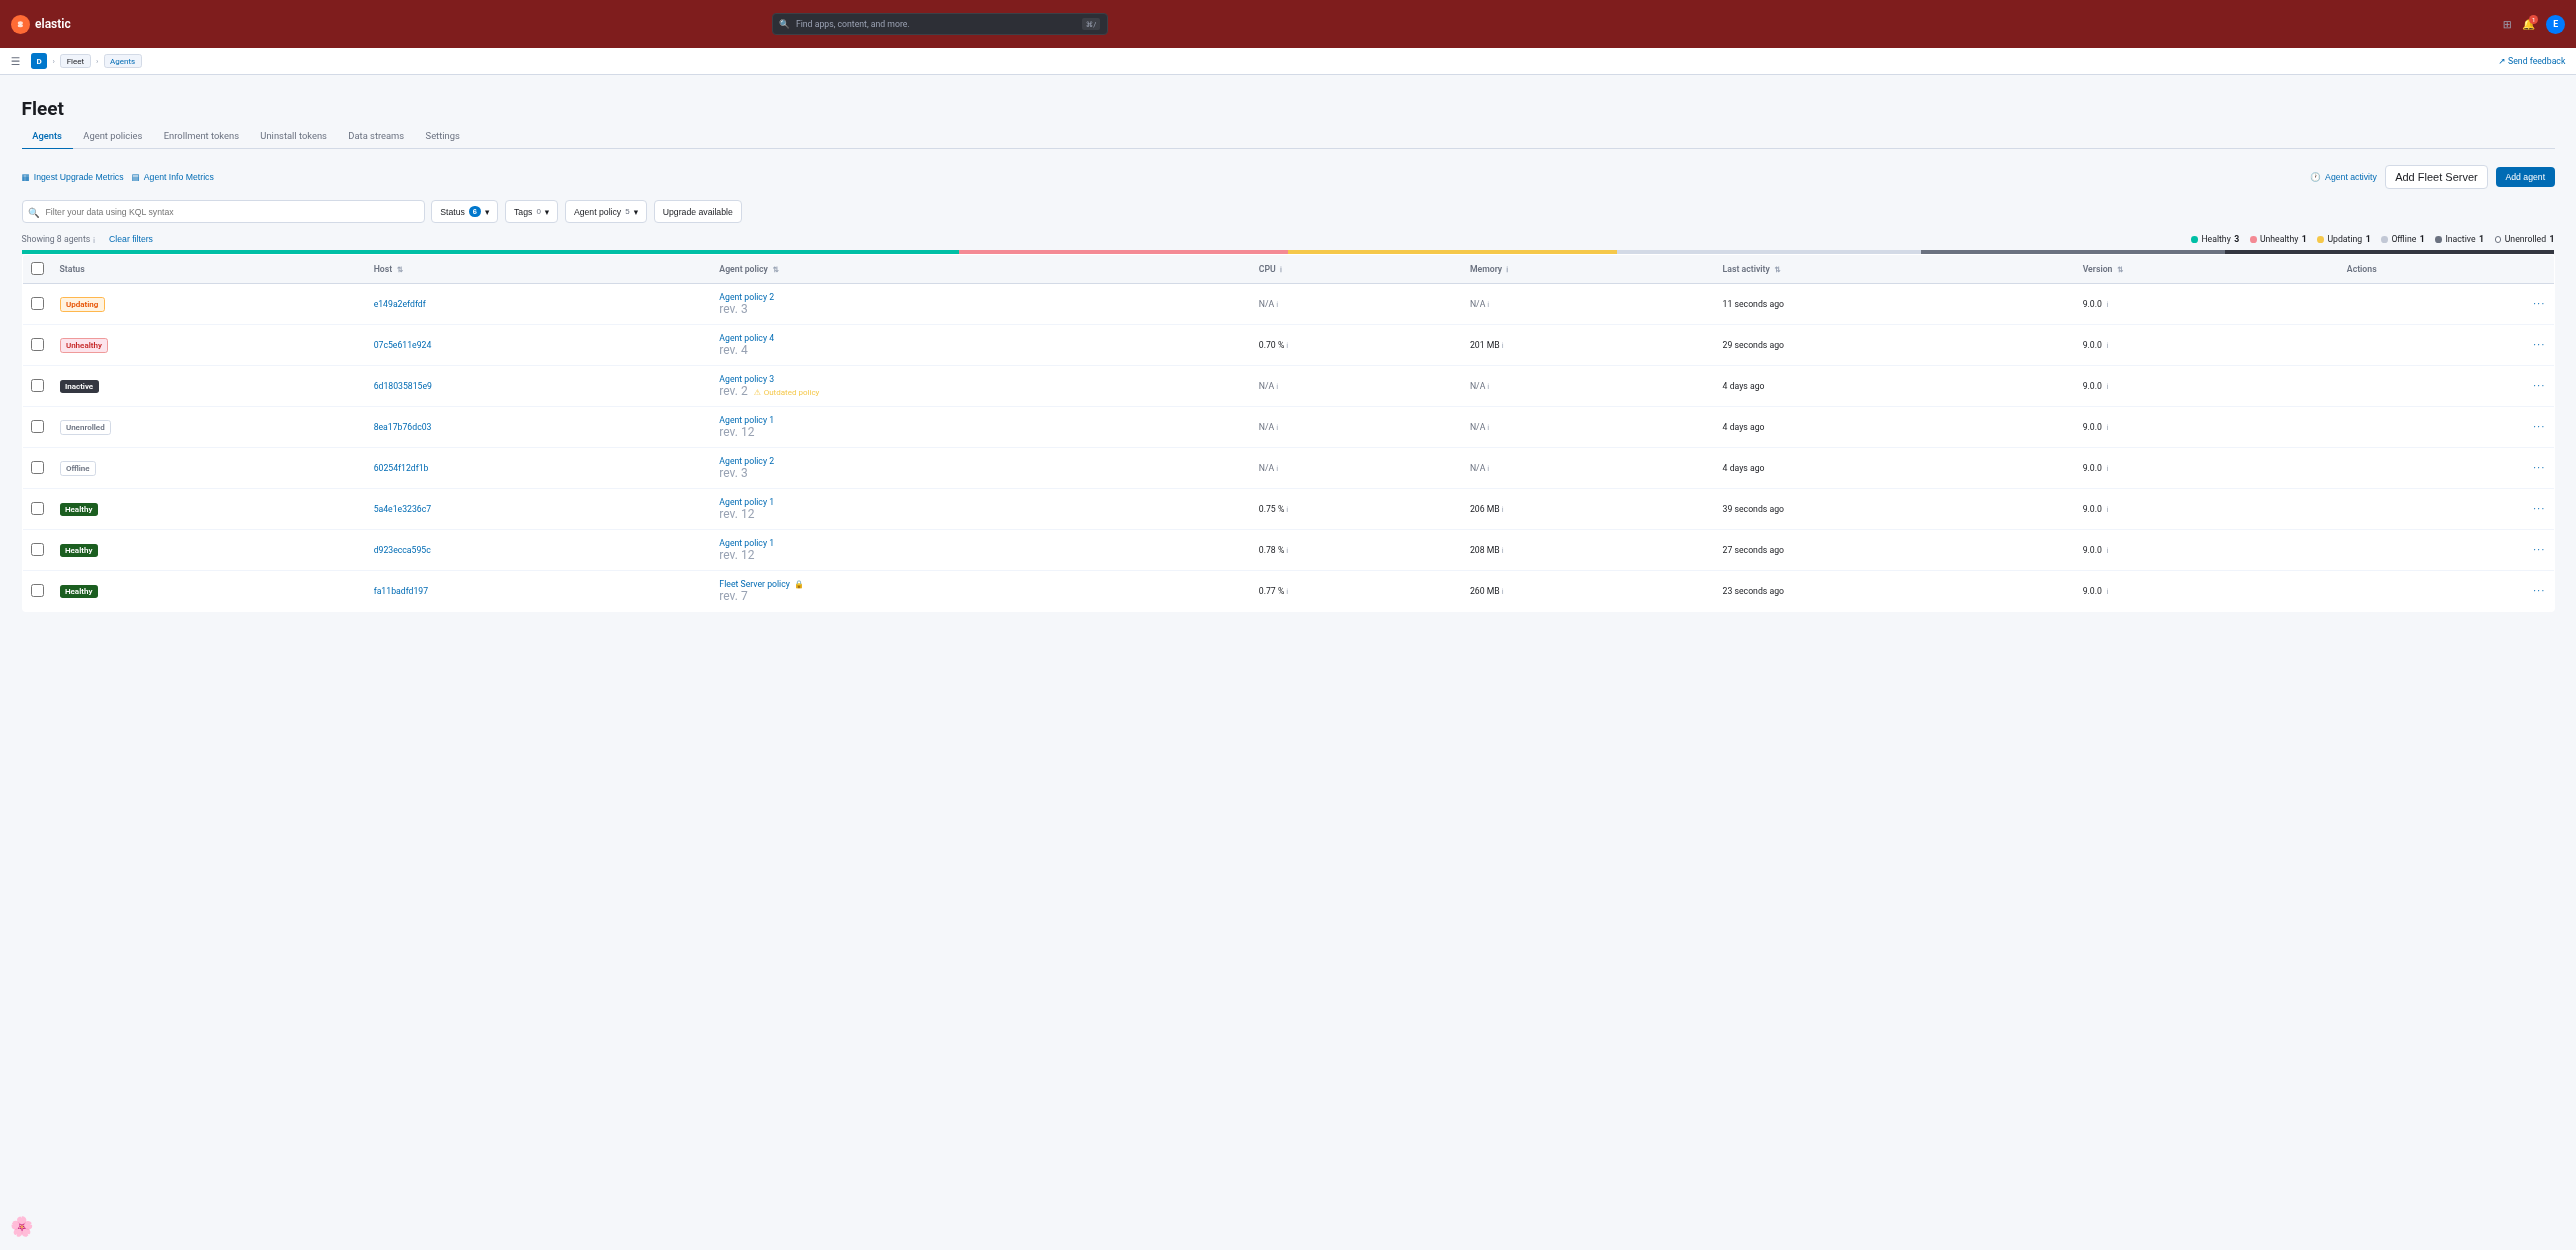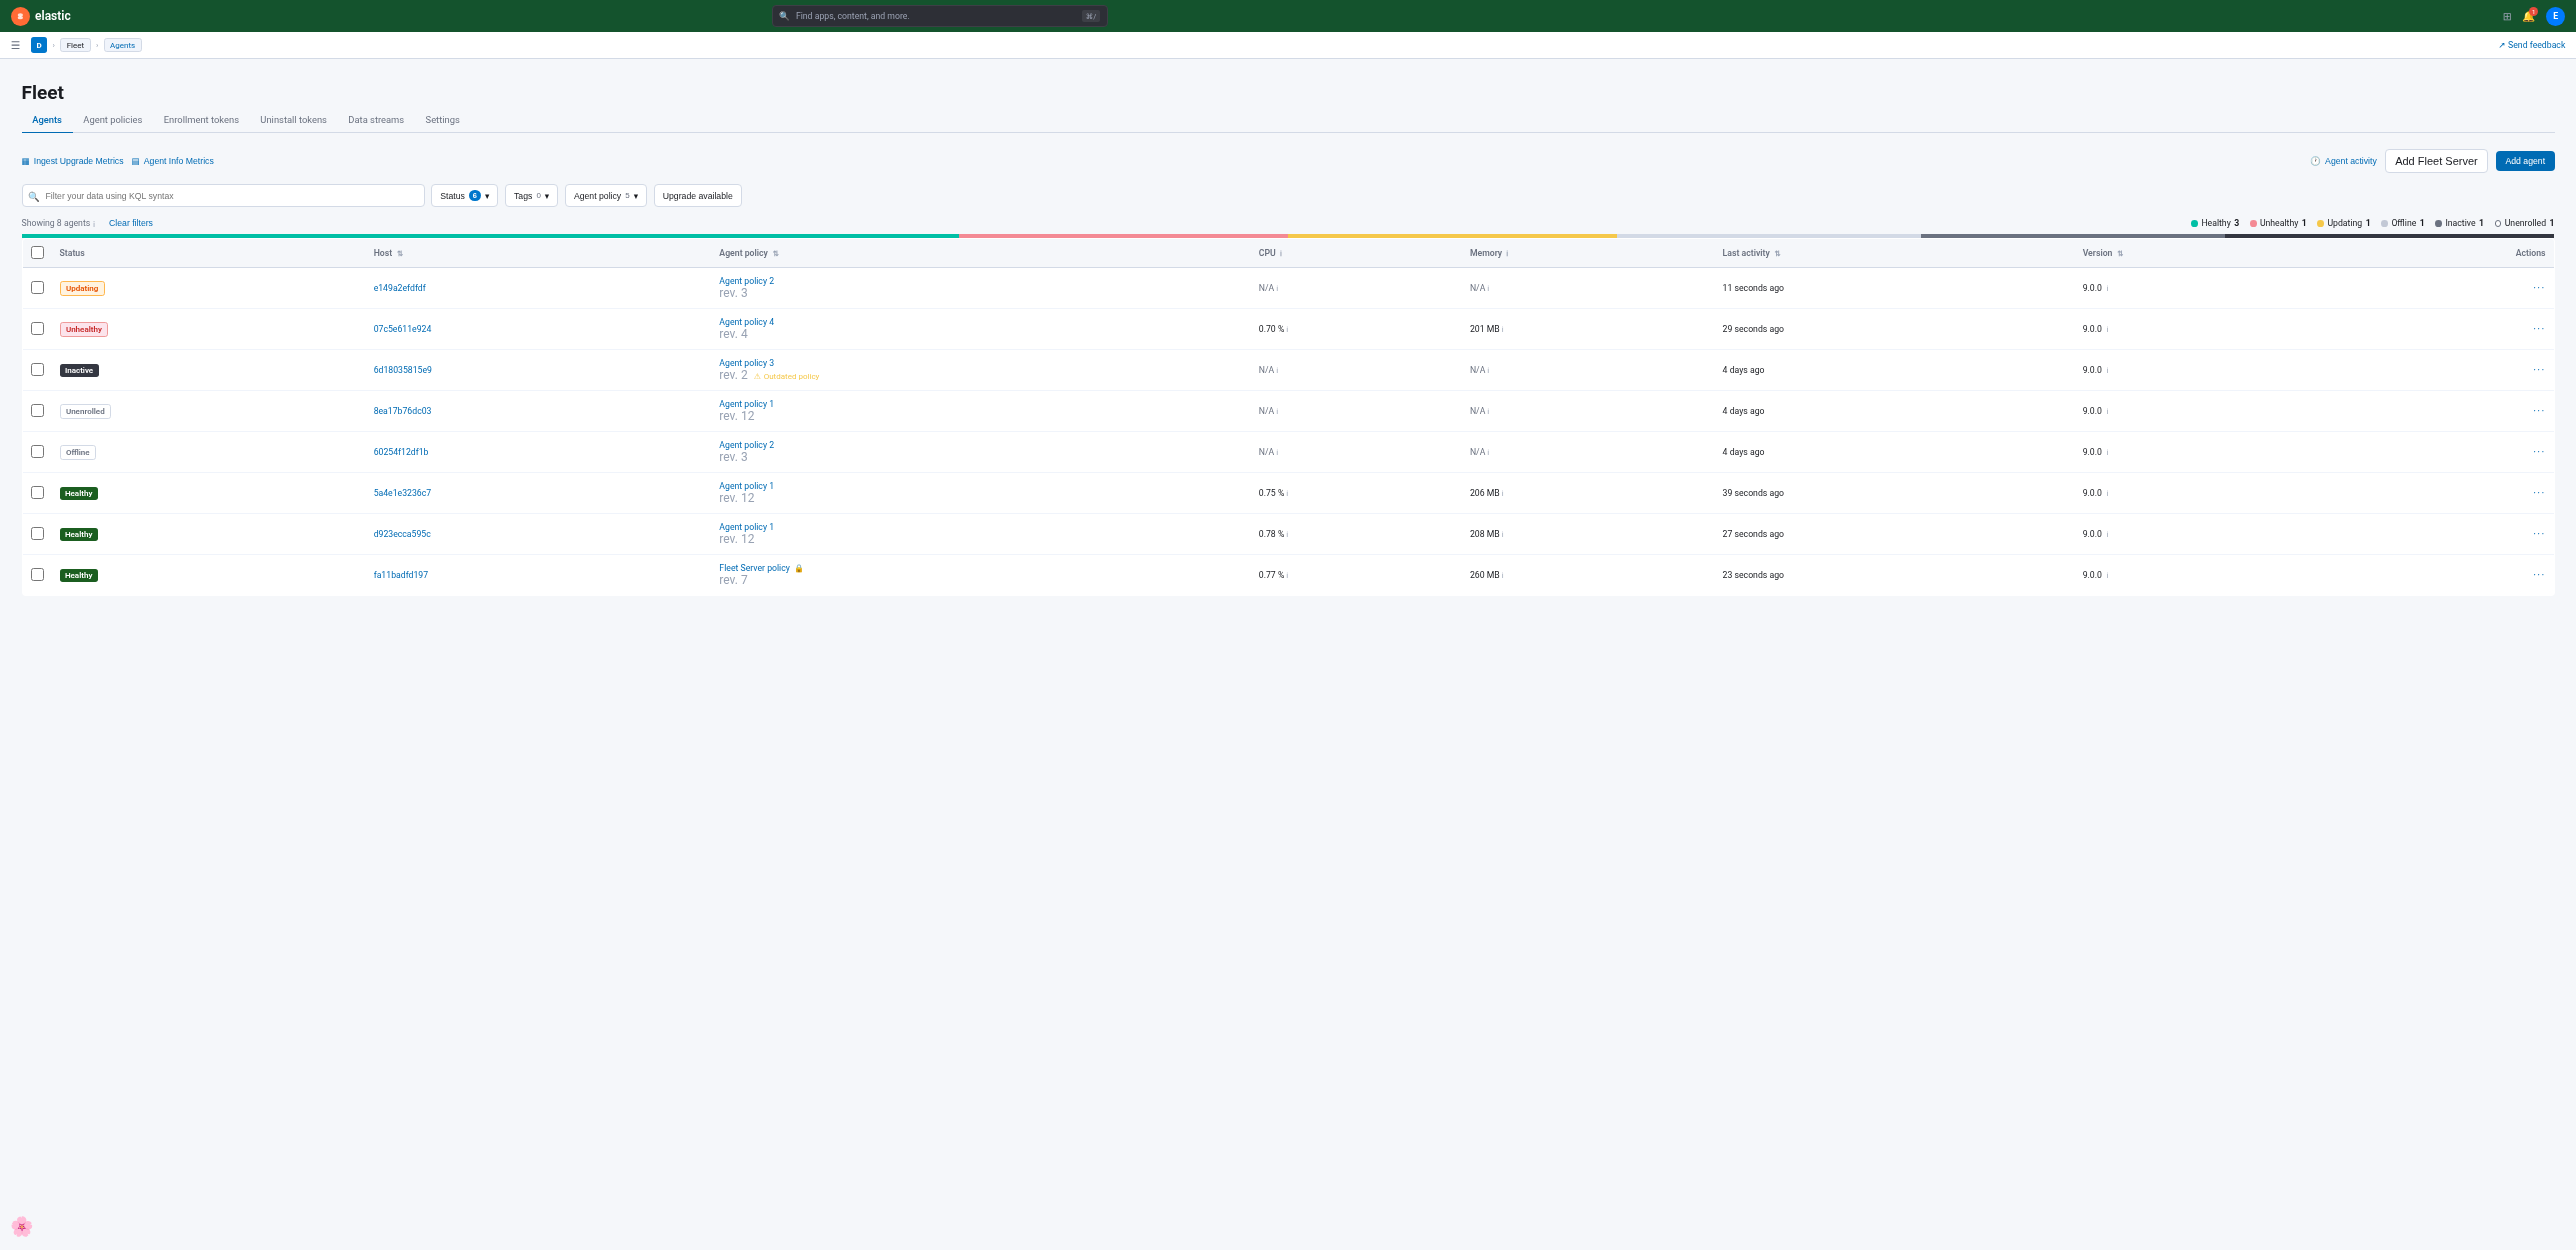--- a/index.html
+++ b/index.html
@@ -1,21 +1,21 @@
 <!DOCTYPE html>
 <html style="font-size:10.7px"><head>
   <meta charset="utf-8">
   <style>
     * { box-sizing: border-box; margin: 0; padding: 0; }
     body { font-family: -apple-system, BlinkMacSystemFont, 'Segoe UI', Roboto, sans-serif; background: #f5f7fa; font-size: 9.4px; color: #1a1c21; }
 
     
     .top-nav {
-      background: #14532d;
-      height: 32px;
+      background: #7f1d1d;
+      height: 48px;
       display: flex;
       align-items: center;
       padding: 0 10.7px;
       gap: 8px;
       text-align: center;
     }
     .top-nav-logo { display: flex; align-items: center; gap: 5.4px; color: #fff; font-size: 12px; font-weight: 600; }
     .top-nav-logo .logo-circle { width: 19px; height: 19px; background: #ff6b35; border-radius: 50%; display: flex; align-items: center; justify-content: center; font-size: 9.4px; }
     .top-nav-search {
       flex: 1;
@@ -292,21 +292,21 @@
         <th class="checkbox-cell">
           <input type="checkbox" style="">
         </th>
         <th>Status</th>
         <th>Host <span class="sort-icon">⇅</span></th>
         <th>Agent policy <span class="sort-icon">⇅</span></th>
         <th>CPU <span class="info-icon">ℹ</span></th>
         <th>Memory <span class="info-icon">ℹ</span></th>
         <th>Last activity <span class="sort-icon">⇅</span></th>
         <th>Version <span class="sort-icon">⇅</span></th>
-        <th style="text-align:right;">Actions</th>
+        <th style="text-align:left;">Actions</th>
       </tr>
     </thead>
     <tbody id="agents-tbody">
     <tr>
     <td class="checkbox-cell">
       <input type="checkbox" style="">
     </td>
     <td>
       <span class="status-badge badge-updating">Updating</span>
     </td>

